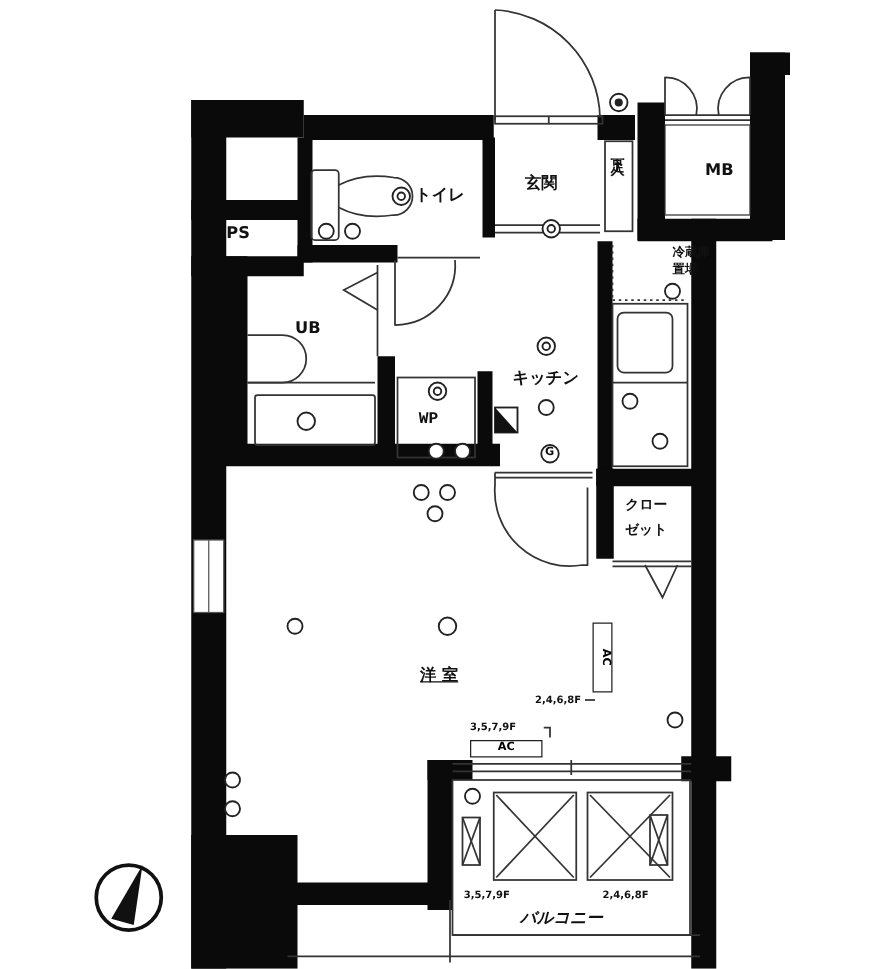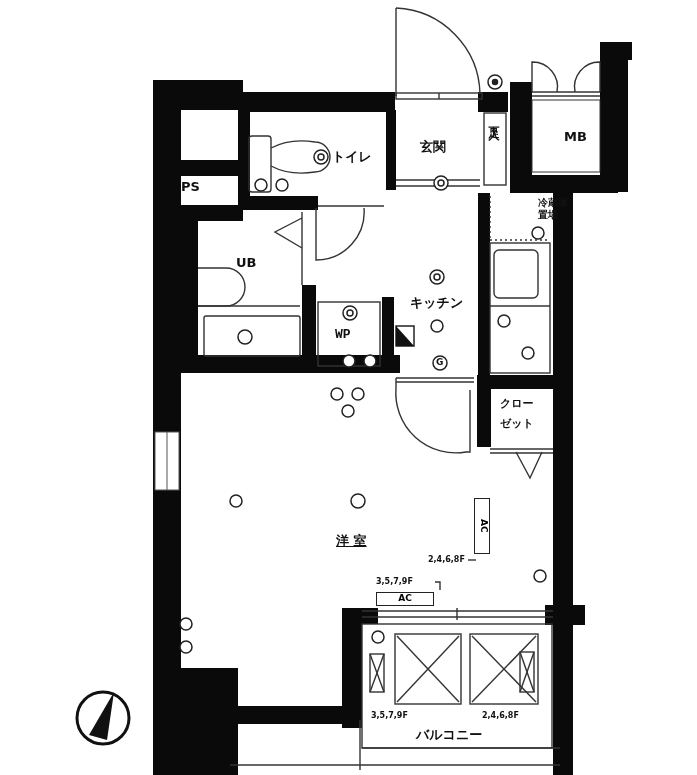--- a/index.html
+++ b/index.html
@@ -181,31 +181,31 @@
   </g>
 </svg>
 
 <div class="lbl lbl-md" style="left:332px;top:150px;text-align:center;">トイレ</div>
 <div class="lbl lbl-md" style="left:420px;top:140px;">玄関</div>
 <div class="lbl lbl-sm vert" style="left:488px;top:118px;">下足入</div>
 <div class="lbl lbl-md" style="left:552px;top:130px;margin-left:12px;">MB</div>
 <div class="lbl lbl-md" style="left:181px;top:180px;">PS</div>
 <div class="lbl lbl-xs" style="left:492px;top:198px;margin-left:46px;">
   <div style="font-size:10px;">冷蔵庫</div>
-  <div style="font-size:10px;margin-top:3px;font-family:Liberation Mono, monospace;">置場</div>
+  <div style="font-size:10px;margin-top:3px;">置場</div>
 </div>
 <div class="lbl lbl-md" style="left:236px;top:256px;">UB</div>
 <div class="lbl lbl-md" style="left:410px;top:296px;">キッチン</div>
 <div class="lbl lbl-md" style="left:335px;top:328px;font-family:Liberation Mono, monospace;">WP</div>
-<div class="lbl lbl-sm" style="left:500px;top:398px;">
+<div class="lbl lbl-sm" style="left:500px;top:398px;text-align:right;">
   <div>クロー</div>
   <div style="margin-top:9px;">ゼット</div>
 </div>
 <div class="lbl lbl-md" style="left:336px;top:534px;text-decoration:underline;">洋 室</div>
-<div class="lbl lbl-md" style="left:416px;top:728px;">バルコニー</div>
+<div class="lbl lbl-md" style="left:416px;top:728px;font-style:italic;">バルコニー</div>
 
 <div class="ac-v" style="left:474px;top:498px;width:14px;height:54px;">AC</div>
 <div class="lbl lbl-xs" style="left:428px;top:556px;">2,4,6,8F</div>
 <div class="lbl lbl-xs" style="left:376px;top:578px;">3,5,7,9F</div>
 <div class="ac-h" style="left:376px;top:592px;width:56px;height:12px;">AC</div>
 <div class="lbl lbl-xs" style="left:371px;top:712px;">3,5,7,9F</div>
 <div class="lbl lbl-xs" style="left:482px;top:712px;">2,4,6,8F</div>
 <div class="lbl" style="left:436px;top:358px;font-size:9px;">G</div>
 
 </body></html>

